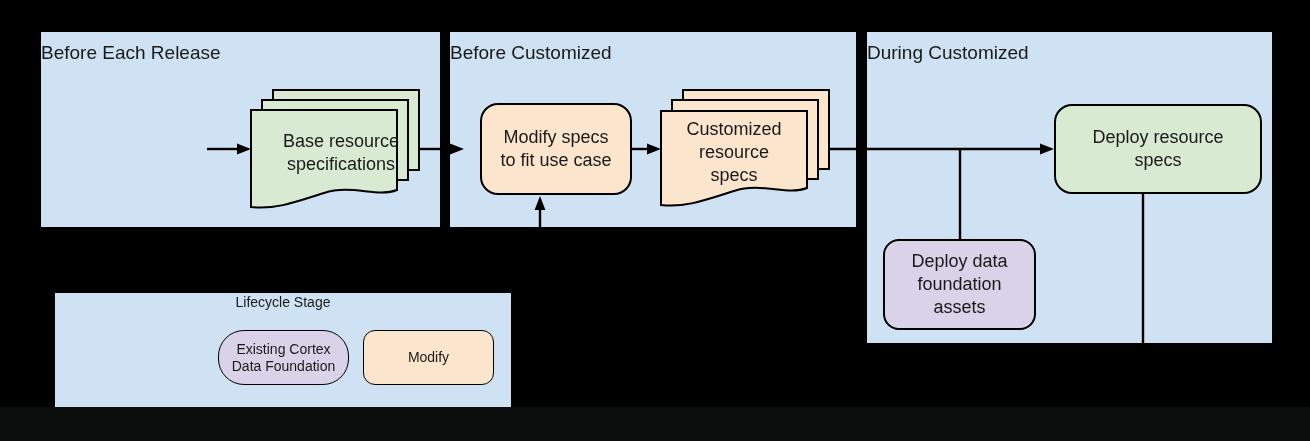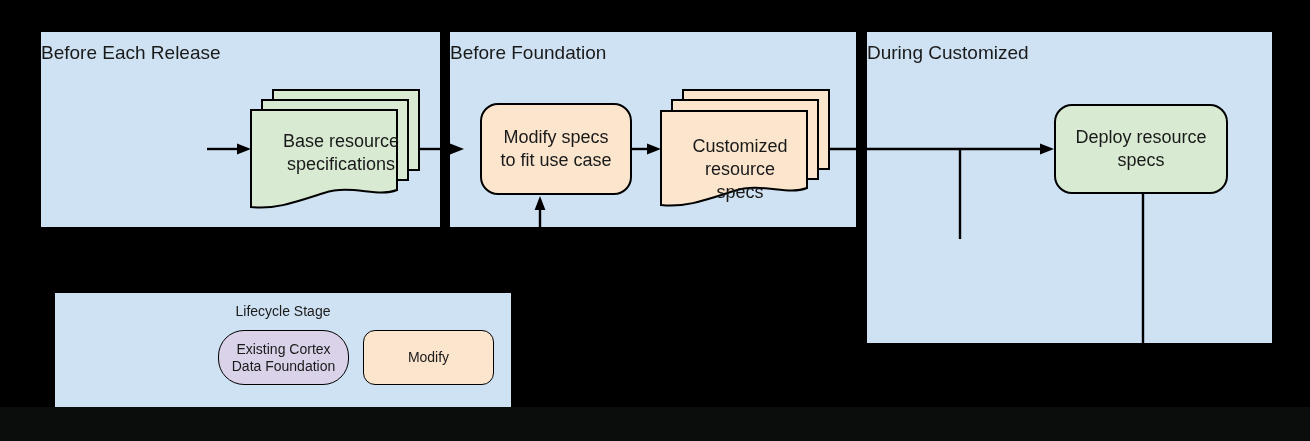--- a/index.html
+++ b/index.html
@@ -57,33 +57,33 @@
     font-size:18px;line-height:23px;
     z-index:3;
   }
   
   #panel-release{left:41px;top:32px;width:399px;height:195px;}
   #panel-before-deploy{left:450px;top:32px;width:406px;height:195px;}
   #panel-during-deploy{left:867px;top:32px;width:405px;height:311px;}
   
   #node-cortex-gen{left:54px;top:104px;width:153px;height:90px;}
   #node-modify-specs{left:464px;top:103px;width:152px;height:92px;margin-left:16px;}
-  #node-deploy-specs{left:1054px;top:104px;width:174px;height:90px;}
+  #node-deploy-specs{left:1054px;top:104px;width:208px;height:90px;}
   #node-deploy-foundation{left:883px;top:239px;width:153px;height:91px;border-radius:16px;}
   
   #label-base-specs{left:268px;top:112px;width:146px;height:82px;}
-  #label-custom-specs{left:661px;top:125px;width:158px;height:88px;text-align:center;}
+  #label-custom-specs{left:661px;top:108px;width:146px;height:88px;text-align:center;}
   
   #legend{
     position:absolute;left:55px;top:293px;width:456px;height:114px;
     background:var(--panel-blue,#cfe2f3);
     z-index:1;
   }
   #legend-title{
-    width:100%;padding-top:10px;text-align:center;font-size:14px;
+    width:100%;padding-top:1px;text-align:center;font-size:14px;
   }
   .swatch{
     position:absolute;top:37px;height:55px;
     display:flex;align-items:center;justify-content:center;
     text-align:center;white-space:pre-line;
     font-size:14px;line-height:17px;
     border:1.5px solid var(--line,#000);border-radius:12px;
     box-sizing:border-box;
   }
   #swatch-cortex-data-mesh{left:16px;width:130px;}
@@ -94,21 +94,21 @@
 <body>
 
 <div id="canvas">
 
   <div class="bottom-strip"></div>
 
   <div class="panel" id="panel-release">
     <div class="panel-title">Before Each Release</div>
   </div>
   <div class="panel" id="panel-before-deploy">
-    <div class="panel-title">Before Foundation</div>
+    <div class="panel-title">Before Customized</div>
   </div>
   <div class="panel" id="panel-during-deploy">
     <div class="panel-title">During Customized</div>
   </div>
 
   <svg id="shapes" viewBox="0 0 1310 441" xmlns="http://www.w3.org/2000/svg">
 
     <g>
       <rect class="sheet fill-green" x="273" y="90" width="146" height="80"></rect>
       <rect class="sheet fill-green" x="262" y="100" width="146" height="80"></rect>
@@ -138,20 +138,23 @@
     <line class="edge" x1="540" y1="227" x2="540" y2="209"></line>
     <polygon class="head" points="540,196 534.6,210 545.4,210"></polygon>
 
     <line class="edge" x1="1143" y1="194" x2="1143" y2="343"></line>
   </svg>
 
   <div class="node rounded bg-peach" id="node-modify-specs">Modify specs
 to fit use case</div>
   <div class="node rounded bg-green" id="node-deploy-specs">Deploy resource
 specs</div>
+  <div class="node bg-purple" id="node-deploy-foundation">Deploy data
+foundation
+assets</div>
 
   <div class="doc-label" id="label-base-specs">Base resource
 specifications</div>
   <div class="doc-label" id="label-custom-specs">Customized
 resource
 specs</div>
 
   <div id="legend">
     <div id="legend-title">Lifecycle Stage</div>
     <div class="swatch bg-purple" id="swatch-existing-foundation">Existing Cortex

